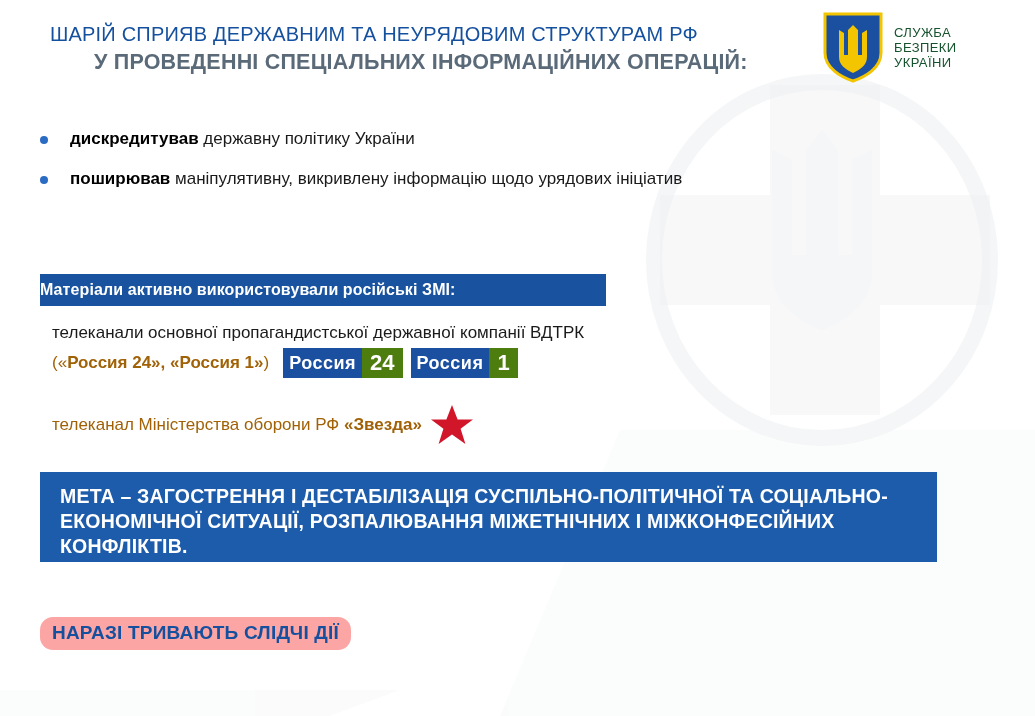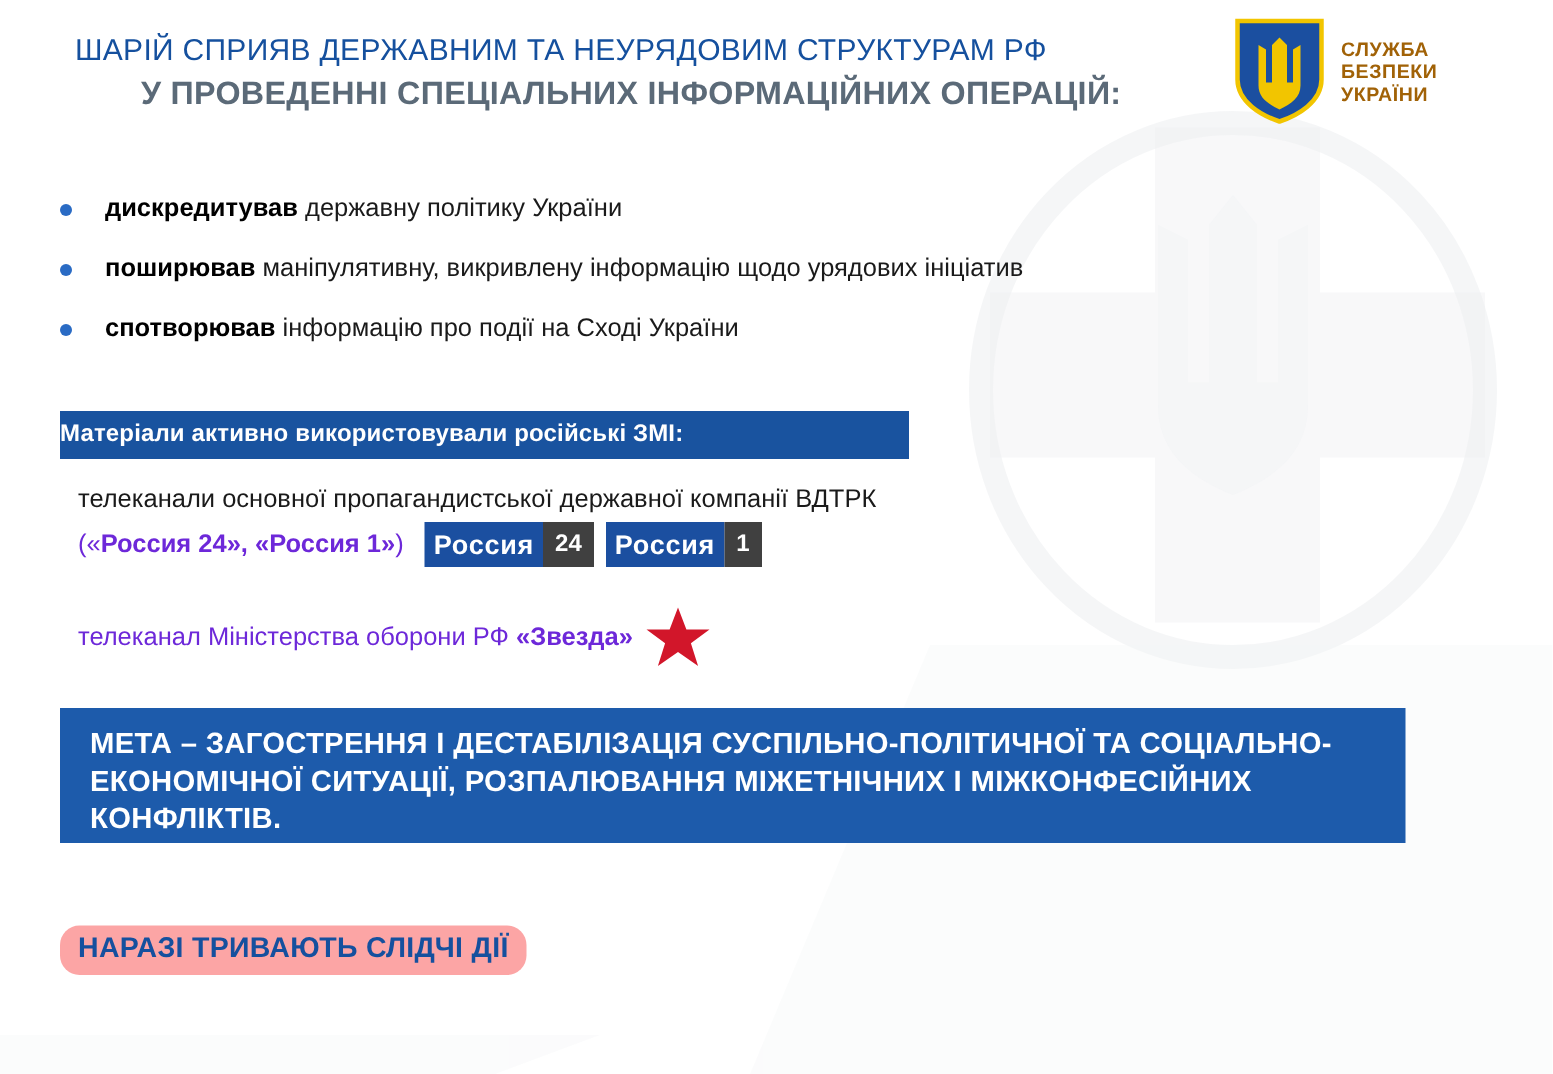--- a/index.html
+++ b/index.html
@@ -71,23 +71,23 @@
     align-items: center;
     gap: 10px;
   }
   .emblem-shield {
     width: 62px;
     height: 72px;
     position: relative;
     flex: 0 0 auto;
   }
   .emblem-text {
-    color: #a16207;
+    color: #14532d;
     font-size: 13px;
-    font-weight: bold;
+    font-weight: normal;
     line-height: 15px;
     letter-spacing: 0.4px;
   }
 
   
   .bullets {
     position: absolute;
     left: 40px;
     top: 128px;
     width: 900px;
@@ -147,44 +147,44 @@
   .media-line {
     font-size: 17px;
     color: #1a1a1a;
     line-height: 26px;
   }
   .media-row {
     display: flex;
     align-items: center;
     margin-top: 2px;
   }
-  .media-row .txt { font-size: 17px; color: #6d28d9; }
+  .media-row .txt { font-size: 17px; color: #a16207; }
   .media-row .txt b { font-weight: bold; }
 
   
   .logo-rossiya {
     display: inline-flex;
     align-items: stretch;
     height: 30px;
     margin-left: 14px;
     font-weight: bold;
   }
   .logo-rossiya .name {
     background: #1b4fa0;
     color: #ffffff;
     font-size: 18px;
     letter-spacing: 0.5px;
     padding: 0 6px;
     display: flex;
     align-items: center;
   }
   .logo-rossiya .num {
-    background: #404040;
+    background: #4d7c0f;
     color: #ffffff;
-    font-size: 16px;
+    font-size: 22px;
     padding: 0 8px;
     display: flex;
     align-items: center;
   }
   .logo-gap { width: 8px; }
 
   
   .logo-zvezda {
     width: 44px;
     height: 42px;
@@ -289,26 +289,20 @@
     <div class="bullet-text">
       <b>дискредитував</b><span> державну політику України</span>
     </div>
   </div>
   <div class="bullet-row">
     <div class="bullet-dot"></div>
     <div class="bullet-text">
       <b>поширював</b><span> маніпулятивну, викривлену інформацію щодо урядових ініціатив</span>
     </div>
   </div>
-  <div class="bullet-row">
-    <div class="bullet-dot"></div>
-    <div class="bullet-text">
-      <b>спотворював</b><span> інформацію про події на Сході України</span>
-    </div>
-  </div>
 </div>
 
 <div class="ribbon">
   <span>Матеріали активно використовували російські ЗМІ:</span>
 </div>
 
 <div class="media-block">
   <div class="media-line">телеканали основної пропагандистської державної компанії ВДТРК</div>
 
   <div class="media-row">

